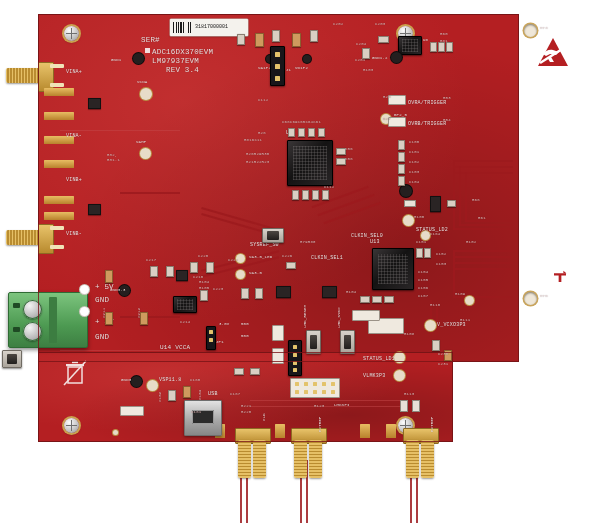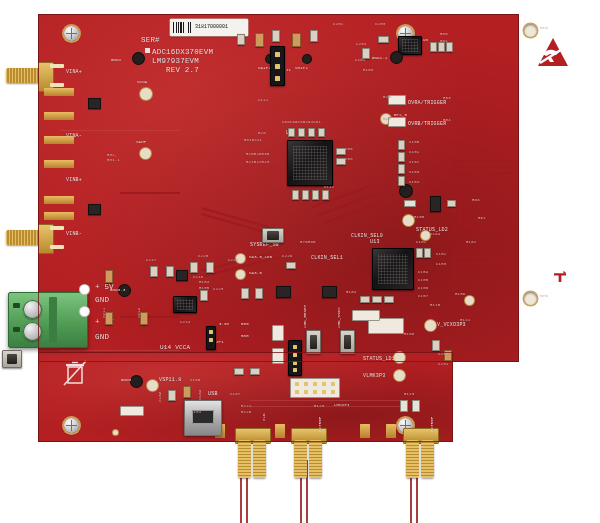--- a/index.html
+++ b/index.html
@@ -169,21 +169,21 @@
   <div class="tp" style="left:113px;top:430px;width:5px;height:5px;"></div>
 
   <div class="label-wrap" style="left:170px;top:19px;width:78px;height:17px;">
     <div class="barcode" style="left:3px;top:3px;width:18px;height:11px;"></div>
     <div class="label-txt" style="left:25px;top:5px;">31817000001</div>
   </div>
   <div class="silk s7" style="left:141px;top:36px;">SER#</div>
 
   <div class="silk s7" style="left:152px;top:48px;">ADC16DX370EVM</div>
   <div class="silk s7" style="left:152px;top:57px;">LM97937EVM</div>
-  <div class="silk s7" style="left:166px;top:66px;">REV 2.7</div>
+  <div class="silk s7" style="left:166px;top:66px;">REV 3.4</div>
   <div style="position:absolute;left:145px;top:48px;width:5px;height:5px;background:#f2dede;"></div>
 
   <div class="ti-text" style="left:568px;top:118px;">TEXAS INSTRUMENTS</div>
   <div class="sym" style="left:551px;top:268px;width:18px;height:18px;">
     <svg width="18" height="18" viewBox="0 0 24 24">
       <circle cx="12" cy="12" r="11" fill="#ffffff"></circle>
       <path d="M4 7h16v3h-6.2v8.5h-3.6V10H4z" fill="#b41f22"></path>
       <path d="M16.5 3.5l4 3.5h-4z" fill="#b41f22"></path>
     </svg>
   </div>

